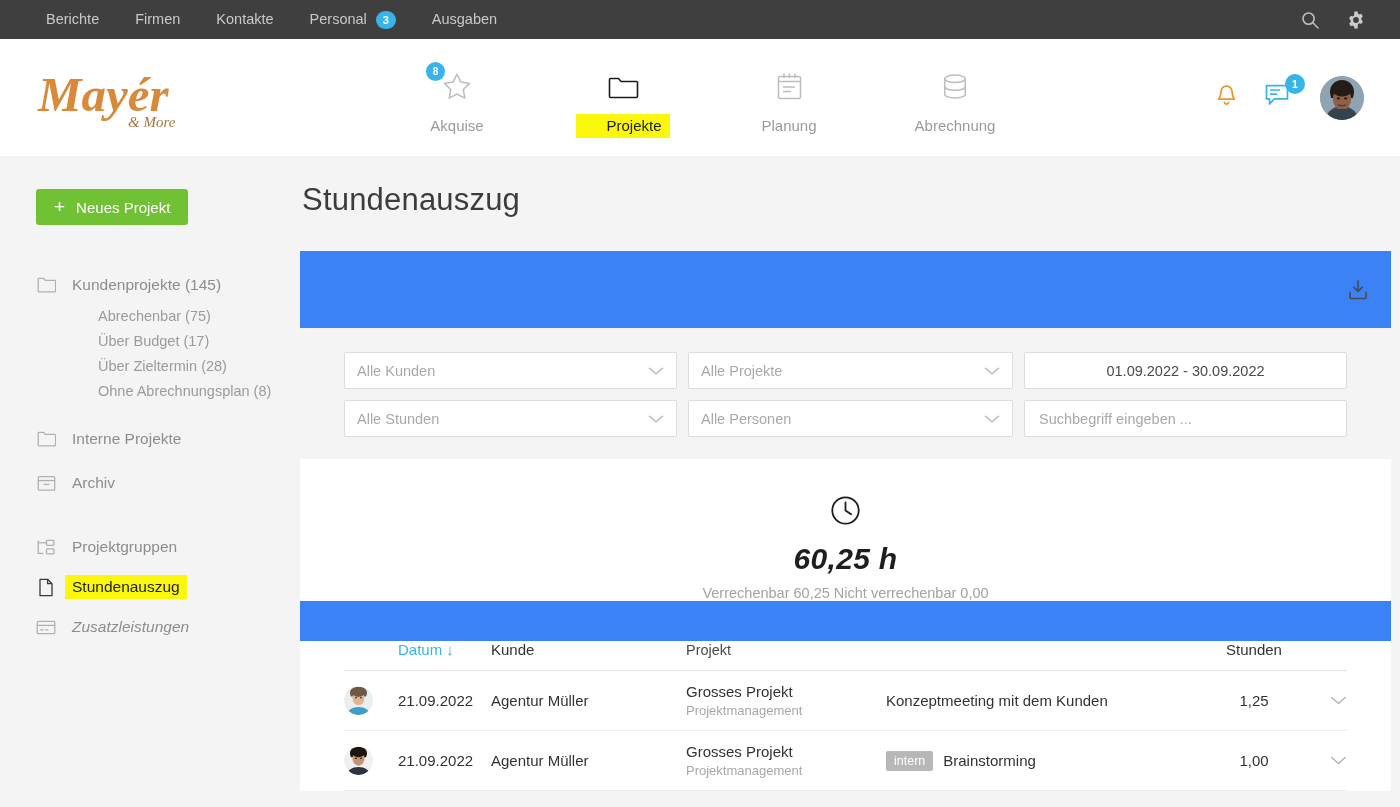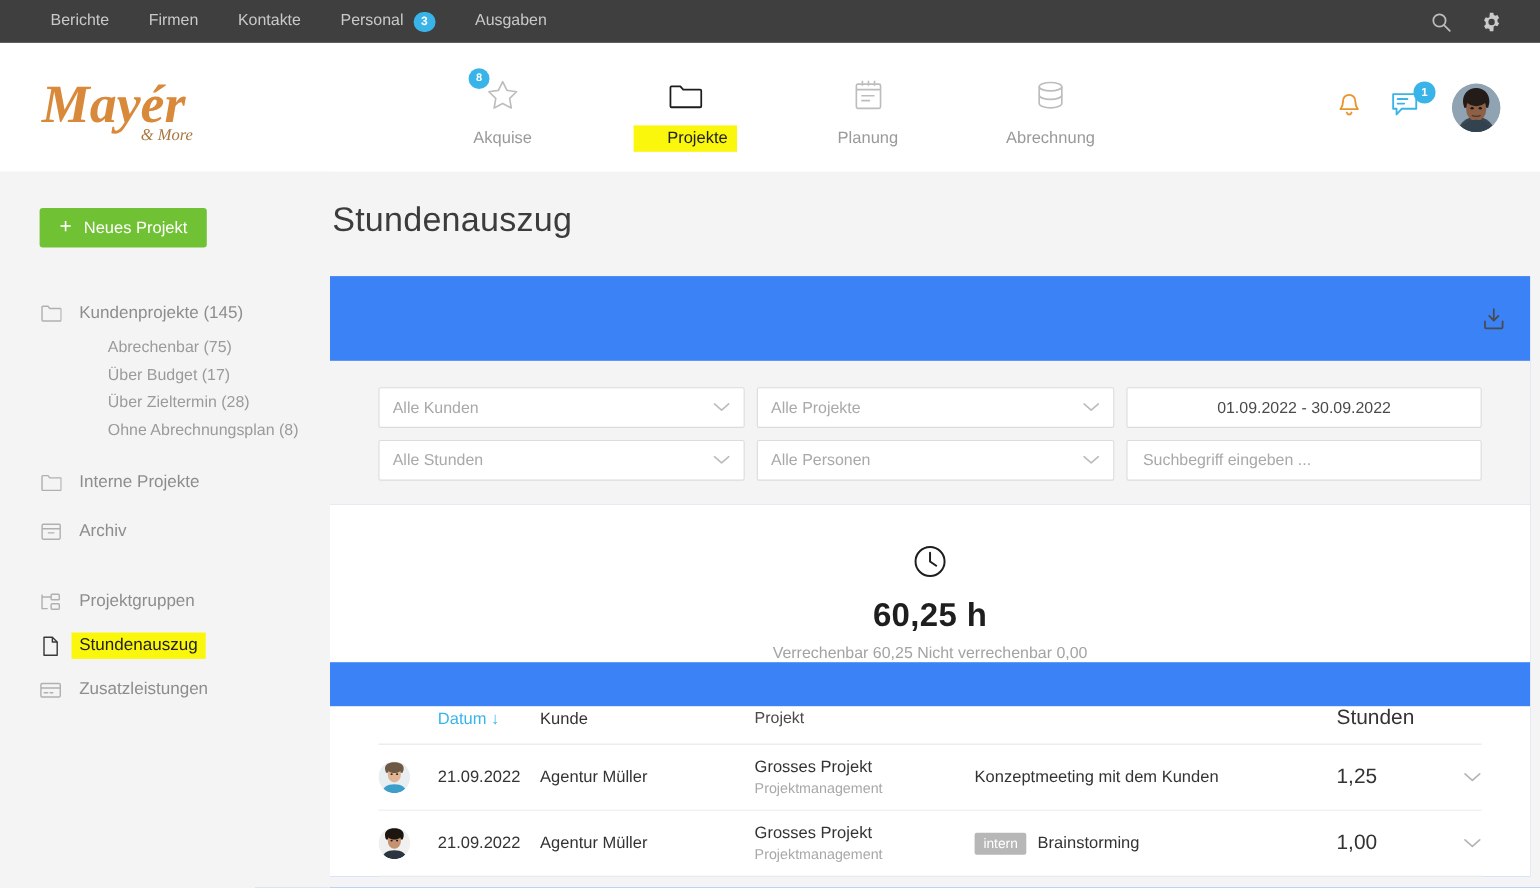--- a/index.html
+++ b/index.html
@@ -118,34 +118,34 @@
   .fld .chev{ margin-left:auto; }
   .fld.center{ justify-content:center; color:#4a4a4a; }
   .fld input{
     border:none; outline:none; width:100%; font-size:14.5px;
     font-family:inherit; color:#4a4a4a; background:transparent;
   }
   .fld input::placeholder{ color:#a9a9a9; }
 
   .summary{ background:#fff; padding:36px 0 0 0; text-align:center; }
   .summary .clock{ margin:0 auto; display:block; }
-  .sum-hours{ font-size:30px; font-weight:bold; color:#1e1e1e; margin-top:12px; letter-spacing:.3px;}
+  .sum-hours{ font-size:30px; font-weight:bold; color:#1e1e1e; margin-top:12px; letter-spacing:.3px;font-style:italic;}
   .sum-sub{ font-size:14.5px; color:#a3a3a3; margin-top:9px; }
 
   .table{ background:#fff; padding:0 44px 0 44px; margin-top:40px; }
   .trow{ display:flex; align-items:center; }
   .thead{ padding-bottom:12px; border-bottom:1px solid #e6e6e6; }
   .th{ font-size:14.5px; color:#4a4a4a; }
   .th.sorted{ color:#39b4e8; }
   .c-ava{ width:54px; flex:0 0 54px; }
   .c-date{ width:93px; flex:0 0 93px; font-size:15px; color:#333;}
   .c-kunde{ width:195px; flex:0 0 195px; font-size:15px; color:#333;}
   .c-proj{ width:200px; flex:0 0 200px; }
   .c-desc{ flex:1; font-size:15px; color:#333; display:flex; align-items:center; gap:10px;}
-  .c-std{ width:78px; flex:0 0 78px; text-align:left; font-size:19px; color:#333;}
+  .c-std{ width:78px; flex:0 0 78px; text-align:center; font-size:15px; color:#333;}
   .c-chev{ width:54px; flex:0 0 54px; display:flex; justify-content:flex-end; cursor:pointer;}
   .proj-name{ font-size:15px; color:#333; }
   .proj-sub{ font-size:13px; color:#a8a8a8; margin-top:3px; }
   .tbody-row{ height:60px; border-bottom:1px solid #ededed; }
   .tag{
     background:#b7b7b7; color:#fff; font-size:12.5px; padding:3px 8px;
     border-radius:2px; line-height:14px;
   }
   .ava-img{ width:29px; height:29px; border-radius:50%; overflow:hidden; display:block;}
 </style>
@@ -356,21 +356,21 @@
       <div class="side-item hl" style="margin-top:4px;">
         <span class="sico">
           <svg width="16" height="19" viewBox="0 0 16 19" fill="none" stroke="#3a3a3a" stroke-width="1.3" stroke-linejoin="round">
             <path d="M2 17.7V1.3h7.6l4.4 4.4v12z"></path>
             <path d="M9.6 1.3v4.4H14"></path>
           </svg>
         </span>
         <span class="side-label">Stundenauszug</span>
       </div>
 
-      <div class="side-item" style="margin-top:4px;">
+      <div class="side-item" style="margin-top:4px;font-style:italic;">
         <span class="sico">
           <svg width="20" height="15" viewBox="0 0 20 15" fill="none" stroke="#b0b0b0" stroke-width="1.3" stroke-linejoin="round">
             <rect x="1.2" y="1.3" width="17.6" height="12.4" rx="1.2"></rect>
             <line x1="1.2" y1="5.4" x2="18.8" y2="5.4"></line>
             <line x1="4.2" y1="9.8" x2="7.4" y2="9.8" stroke-linecap="round"></line>
             <line x1="9.6" y1="9.8" x2="12" y2="9.8" stroke-linecap="round"></line>
           </svg>
         </span>
         <span class="side-label">Zusatzleistungen</span>
       </div>

